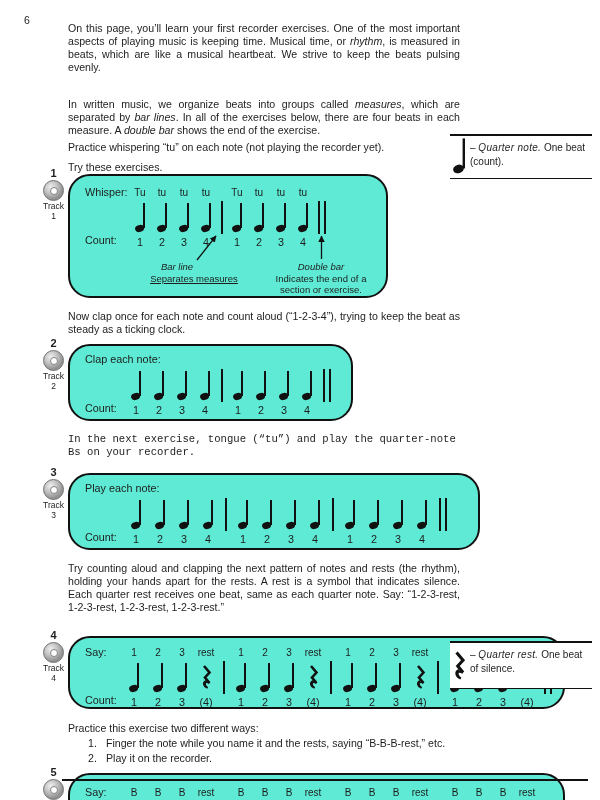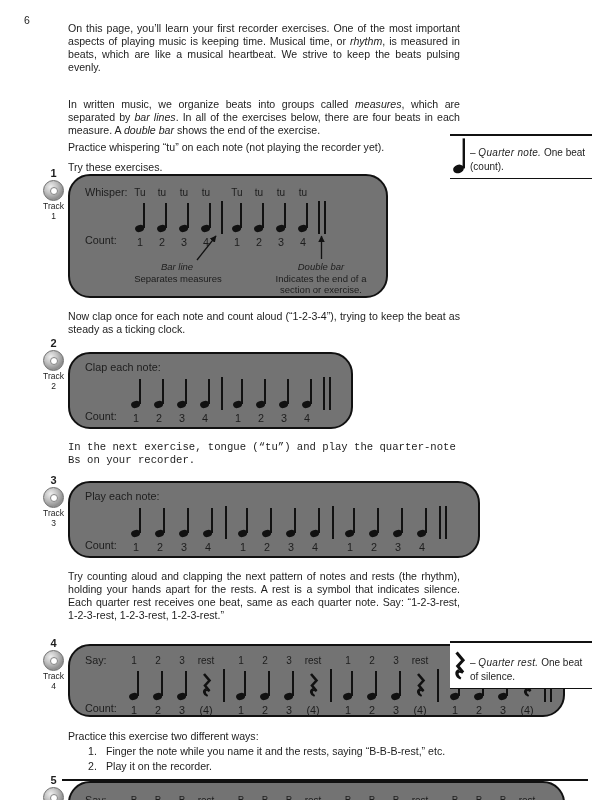--- a/index.html
+++ b/index.html
@@ -19,23 +19,23 @@
   .ex-row{display:flex;align-items:flex-start;}
   .track{width:29px;flex:none;display:flex;flex-direction:column;align-items:center;margin-top:-6px;}
   .tnum{font-size:11px;font-weight:bold;line-height:11px;}
   .cd{width:21px;height:21px;border-radius:50%;margin:1px 0;
       background:radial-gradient(circle at 36% 32%,#f0f0f0 0%,#c4c4c4 35%,#8f8f8f 70%,#ababab 100%);
       border:1px solid #6f6f6f;position:relative;box-sizing:border-box;}
   .cd::after{content:'';position:absolute;left:50%;top:50%;width:6px;height:6px;margin:-4px 0 0 -4px;
       background:#fff;border:1px solid #858585;border-radius:50%;}
   .tword{font-size:8.5px;line-height:9px;}
   .tnum2{font-size:8.5px;line-height:10px;}
-  .exbox{border:2.5px solid #111;border-radius:22px;background:#737373;box-sizing:border-box;position:relative;}
+  .exbox{border:2.5px solid #111;border-radius:22px;background:#5eead4;box-sizing:border-box;position:relative;}
   .ex1{width:320px;height:124px;padding:8px 12px 0 12px;}
-  .ex2{width:285px;height:77px;padding:7px 12px 0 12px;margin-top:8px;}
+  .ex2{width:285px;height:77px;padding:7px 12px 0 12px;}
   .ex3{width:412px;height:77px;padding:7px 12px 0 12px;}
   .ex4{width:497px;height:73px;padding:6px 12px 0 12px;}
   .ex5{width:497px;height:80px;padding:9px 12px 0 12px;}
   .toplabel{font-size:10.8px;height:15px;margin-left:3px;}
   .exgrid{display:flex;align-items:flex-start;}
   .labelcol{display:flex;flex-direction:column;flex:none;margin-left:3px;}
   .ex1 .labelcol{width:47px;} .ex2 .labelcol,.ex3 .labelcol{width:43px;}
   .ex4 .labelcol,.ex5 .labelcol{width:41px;}
   .saylab,.countlab{height:16px;font-size:10.8px;display:flex;align-items:center;}
   .glyphspacer{height:32px;}
@@ -55,26 +55,26 @@
   .barline{width:2px;height:33px;background:#111;margin-bottom:-2px;}
   .dblbar{width:8px;height:33px;border-left:2px solid #111;border-right:2px solid #111;
       box-sizing:border-box;margin-bottom:-2px;}
   .restglyph{margin-bottom:3px;display:block;}
   
   .anno-svg{position:absolute;left:0;top:0;pointer-events:none;}
   .anno-label{position:absolute;font-size:9.5px;line-height:11px;transform:translateX(-50%);
       white-space:nowrap;text-align:center;}
   .anno-label.it{font-style:italic;}
   .anno-bar-title{left:107px;top:85px;}
-  .anno-bar-sub{left:108px;top:97px;}
+  .anno-bar-sub{left:124px;top:97px;text-decoration:underline;}
   .anno-dbar-title{left:251px;top:85px;}
   .anno-dbar-sub{left:251px;top:97px;width:116px;white-space:normal;}
   
   .sidenote{position:absolute;left:450px;width:142px;border-top:2.5px solid #111;
-      border-bottom:1.5px solid #111;padding:5px 2px 5px 3px;display:flex;align-items:flex-end;
+      border-bottom:1.5px solid #111;padding:5px 2px 5px 3px;display:flex;align-items:flex-start;
       box-sizing:border-box;background:#fff;}
   .sn-glyph{width:17px;flex:none;padding-top:3px;}
   .sn-text{font-size:10px;line-height:13.5px;}
   .sn-text i{font-style:italic;letter-spacing:0.3px;}
   .bottom-rule{position:absolute;left:62px;top:779px;width:526px;height:2px;background:#111;}
 </style>
 </head>
 <body>
 
 <div class="page">

